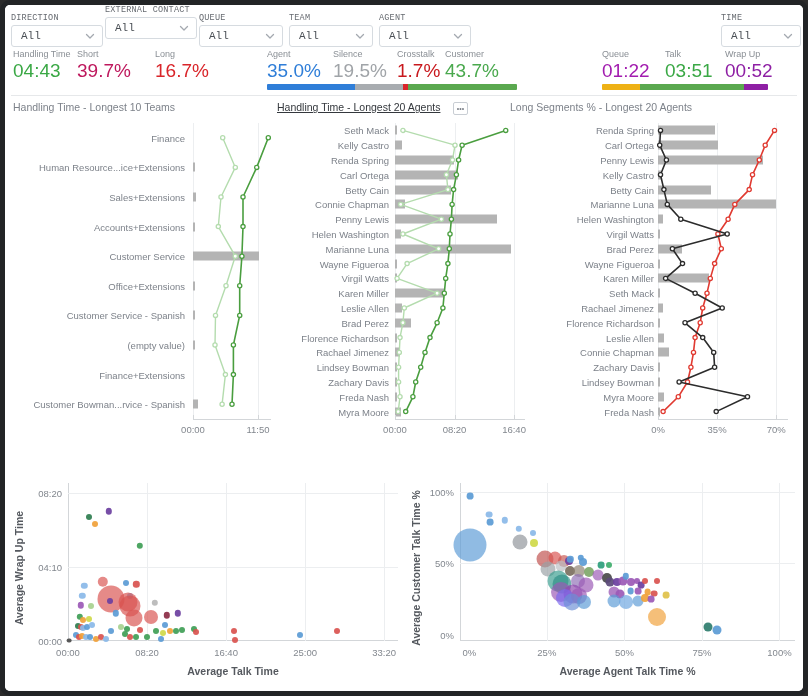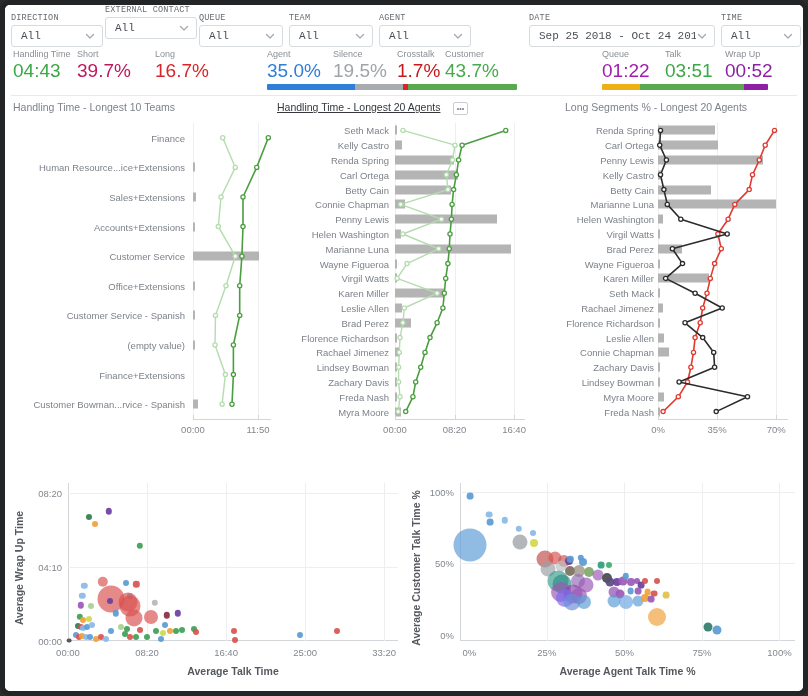--- a/index.html
+++ b/index.html
@@ -138,29 +138,20 @@
         </div>
         <div class="filter" style="left: 374px; top: 8px; width: 92px;">
           <div class="filter-label">AGENT</div>
           <div class="filter-box">
             <div class="filter-val">All</div>
             <svg viewBox="0 0 12 12" class="chev">
               <path d="M2.5 4.5 L6 8 L9.5 4.5" fill="none" stroke="#5b6470" stroke-width="1.3" stroke-linecap="round" stroke-linejoin="round"></path>
             </svg>
           </div>
         </div>
-        <div class="filter" style="left: 524px; top: 8px; width: 186px;">
-          <div class="filter-label">DATE</div>
-          <div class="filter-box">
-            <div class="filter-val">Sep 25 2018 - Oct 24 2018</div>
-            <svg viewBox="0 0 12 12" class="chev">
-              <path d="M2.5 4.5 L6 8 L9.5 4.5" fill="none" stroke="#5b6470" stroke-width="1.3" stroke-linecap="round" stroke-linejoin="round"></path>
-            </svg>
-          </div>
-        </div>
         <div class="filter" style="left: 716px; top: 8px; width: 80px;">
           <div class="filter-label">TIME</div>
           <div class="filter-box">
             <div class="filter-val">All</div>
             <svg viewBox="0 0 12 12" class="chev">
               <path d="M2.5 4.5 L6 8 L9.5 4.5" fill="none" stroke="#5b6470" stroke-width="1.3" stroke-linecap="round" stroke-linejoin="round"></path>
             </svg>
           </div>
         </div>
       </div>
@@ -217,21 +208,21 @@
           <span style="width: 63.1%; background: rgb(90, 168, 79);"></span>
           <span style="width: 14.3%; background: rgb(142, 31, 164);"></span>
         </div>
       </div>
   <div class="hrule"></div>
 
   <div id="panel-titles">
         <div class="ptitle" style="left: 8px; top: 96px;">Handling Time - Longest 10 Teams</div>
         <div class="ptitle active" style="left: 272px; top: 96px;">Handling Time - Longest 20 Agents</div>
         <div class="dots" style="left: 448px; top: 97px; font-size: 7px; line-height: 11px; letter-spacing: 0px;">•••</div>
-        <div class="ptitle" style="left: 560px; top: 96px;">Long Segments % - Longest 20 Agents</div>
+        <div class="ptitle" style="left: 505px; top: 96px;">Long Segments % - Longest 20 Agents</div>
       </div>
 
   <div id="top-charts">
         <div class="chart" style="left: 8px; top: 118px; width: 264px; height: 318px;">
           <div class="plot" style="left: 180px; top: 0px; width: 78px; height: 296px;">
             <div class="gl" style="left: 0px;"></div>
             <div class="gl" style="left: 64.9982px;"></div>
             <div class="bar" style="left: 0px; top: 44.4px; width: 1.64789px; background: rgb(180, 180, 180);"></div>
             <div class="bar" style="left: 0px; top: 74px; width: 3.40563px; background: rgb(180, 180, 180);"></div>
             <div class="bar" style="left: 0px; top: 103.6px; width: 1.97746px; background: rgb(180, 180, 180);"></div>

